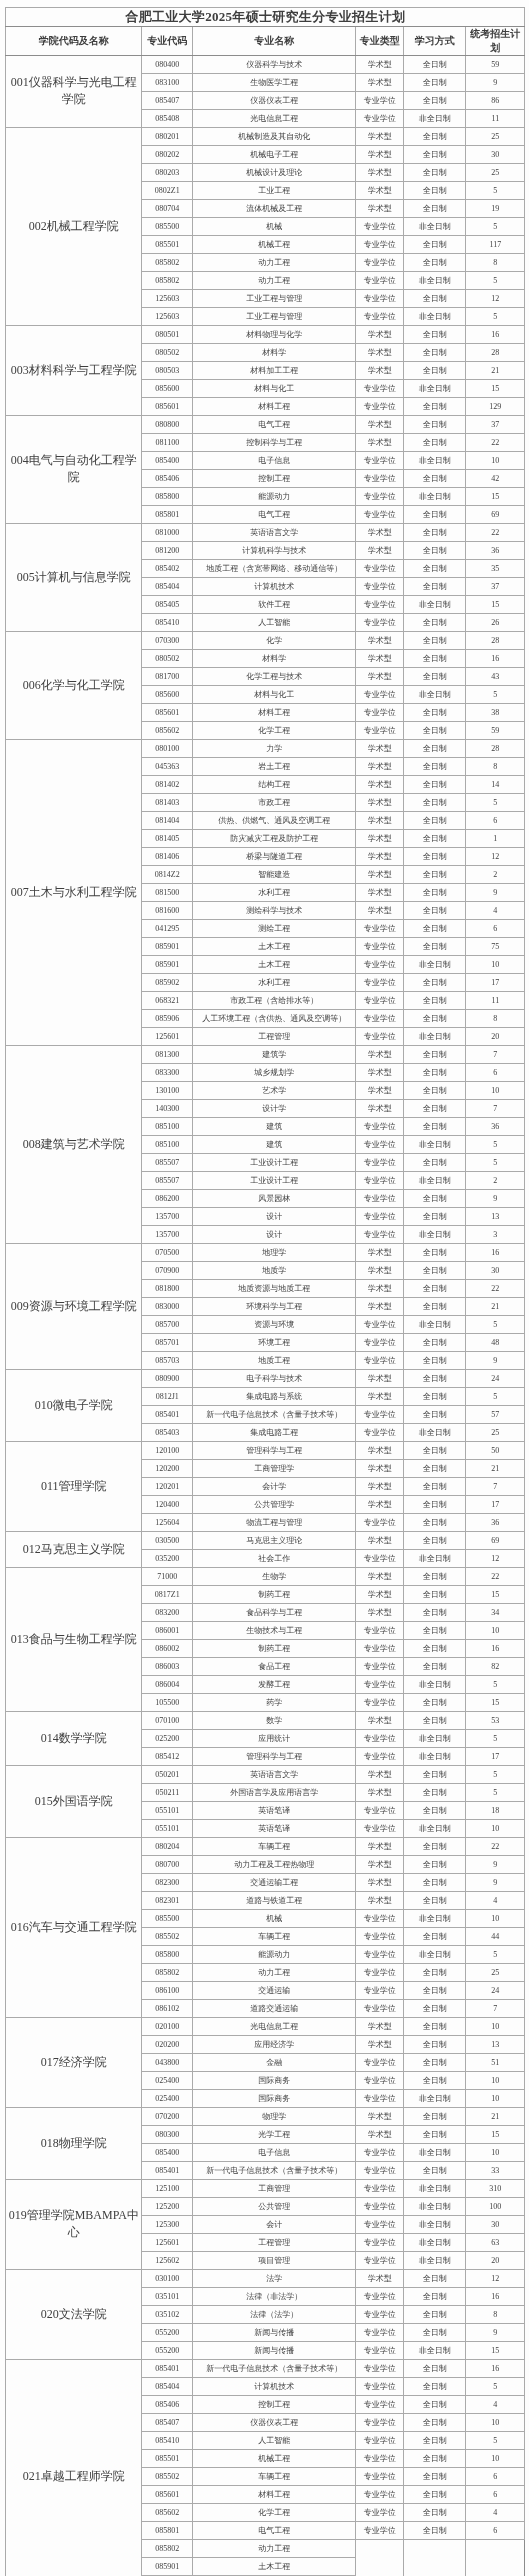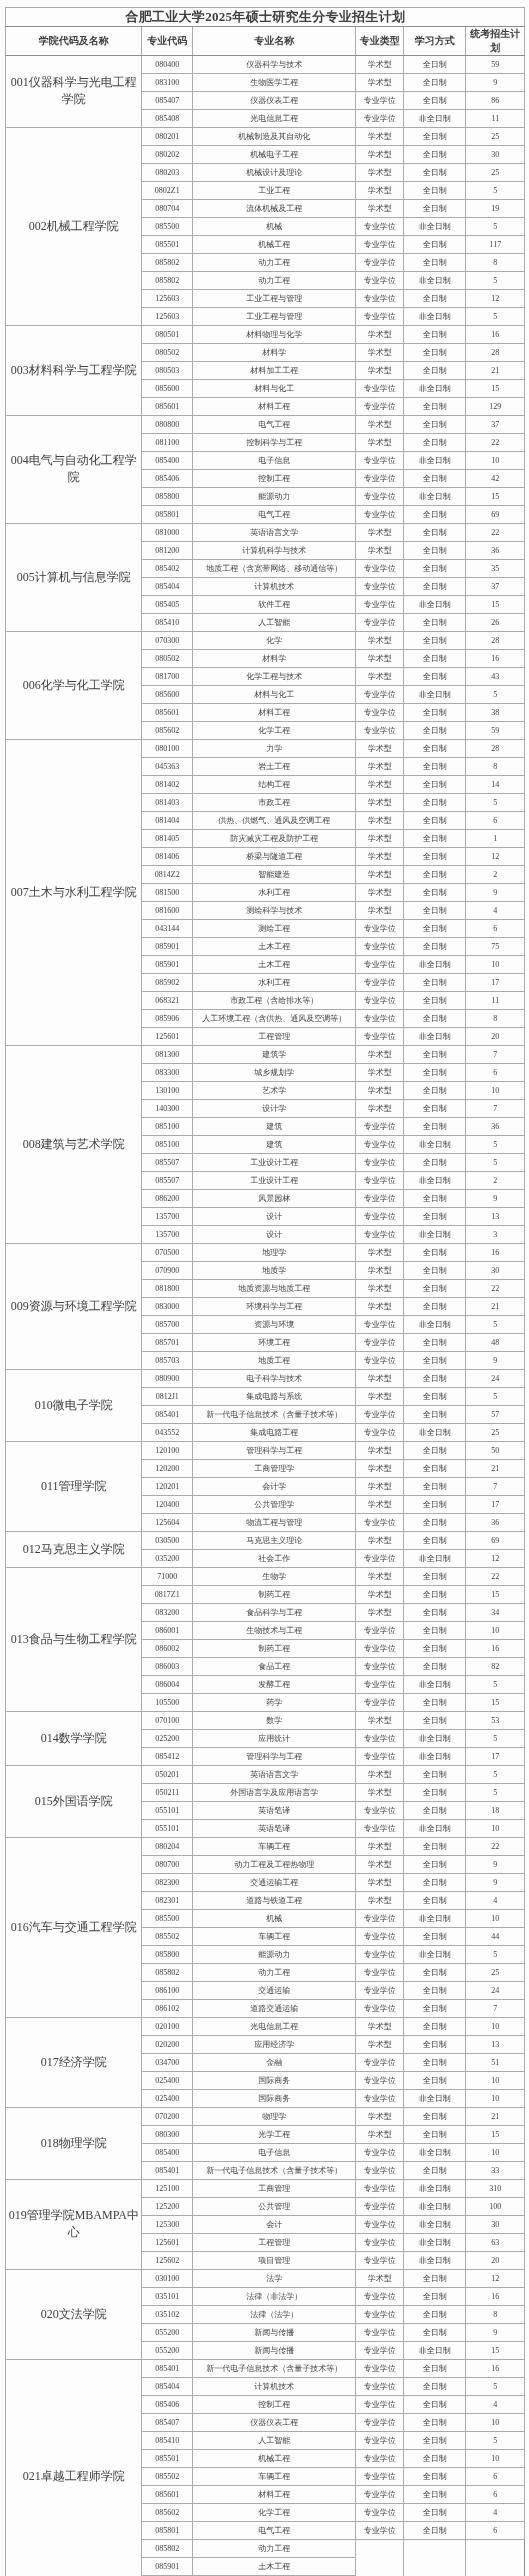--- a/index.html
+++ b/index.html
@@ -409,21 +409,21 @@
           <td>9</td>
         </tr>
         <tr>
           <td>081600</td>
           <td>测绘科学与技术</td>
           <td>学术型</td>
           <td>全日制</td>
           <td>4</td>
         </tr>
         <tr>
-          <td>043144</td>
+          <td>041295</td>
           <td>测绘工程</td>
           <td>专业学位</td>
           <td>全日制</td>
           <td>6</td>
         </tr>
         <tr>
           <td>085901</td>
           <td>土木工程</td>
           <td>专业学位</td>
           <td>全日制</td>
@@ -608,21 +608,21 @@
           <td>5</td>
         </tr>
         <tr>
           <td>085401</td>
           <td>新一代电子信息技术（含量子技术等）</td>
           <td>专业学位</td>
           <td>全日制</td>
           <td>57</td>
         </tr>
         <tr>
-          <td>043552</td>
+          <td>085403</td>
           <td>集成电路工程</td>
           <td>专业学位</td>
           <td>非全日制</td>
           <td>25</td>
         </tr>
         <tr class="college-start">
           <td class="college-cell" rowspan="5">011管理学院</td>
           <td>120100</td>
           <td>管理科学与工程</td>
           <td>学术型</td>
@@ -860,21 +860,21 @@
           <td>10</td>
         </tr>
         <tr>
           <td>020200</td>
           <td>应用经济学</td>
           <td>学术型</td>
           <td>全日制</td>
           <td>13</td>
         </tr>
         <tr>
-          <td>034700</td>
+          <td>043800</td>
           <td>金融</td>
           <td>专业学位</td>
           <td>全日制</td>
           <td>51</td>
         </tr>
         <tr>
           <td>025400</td>
           <td>国际商务</td>
           <td>专业学位</td>
           <td>全日制</td>

